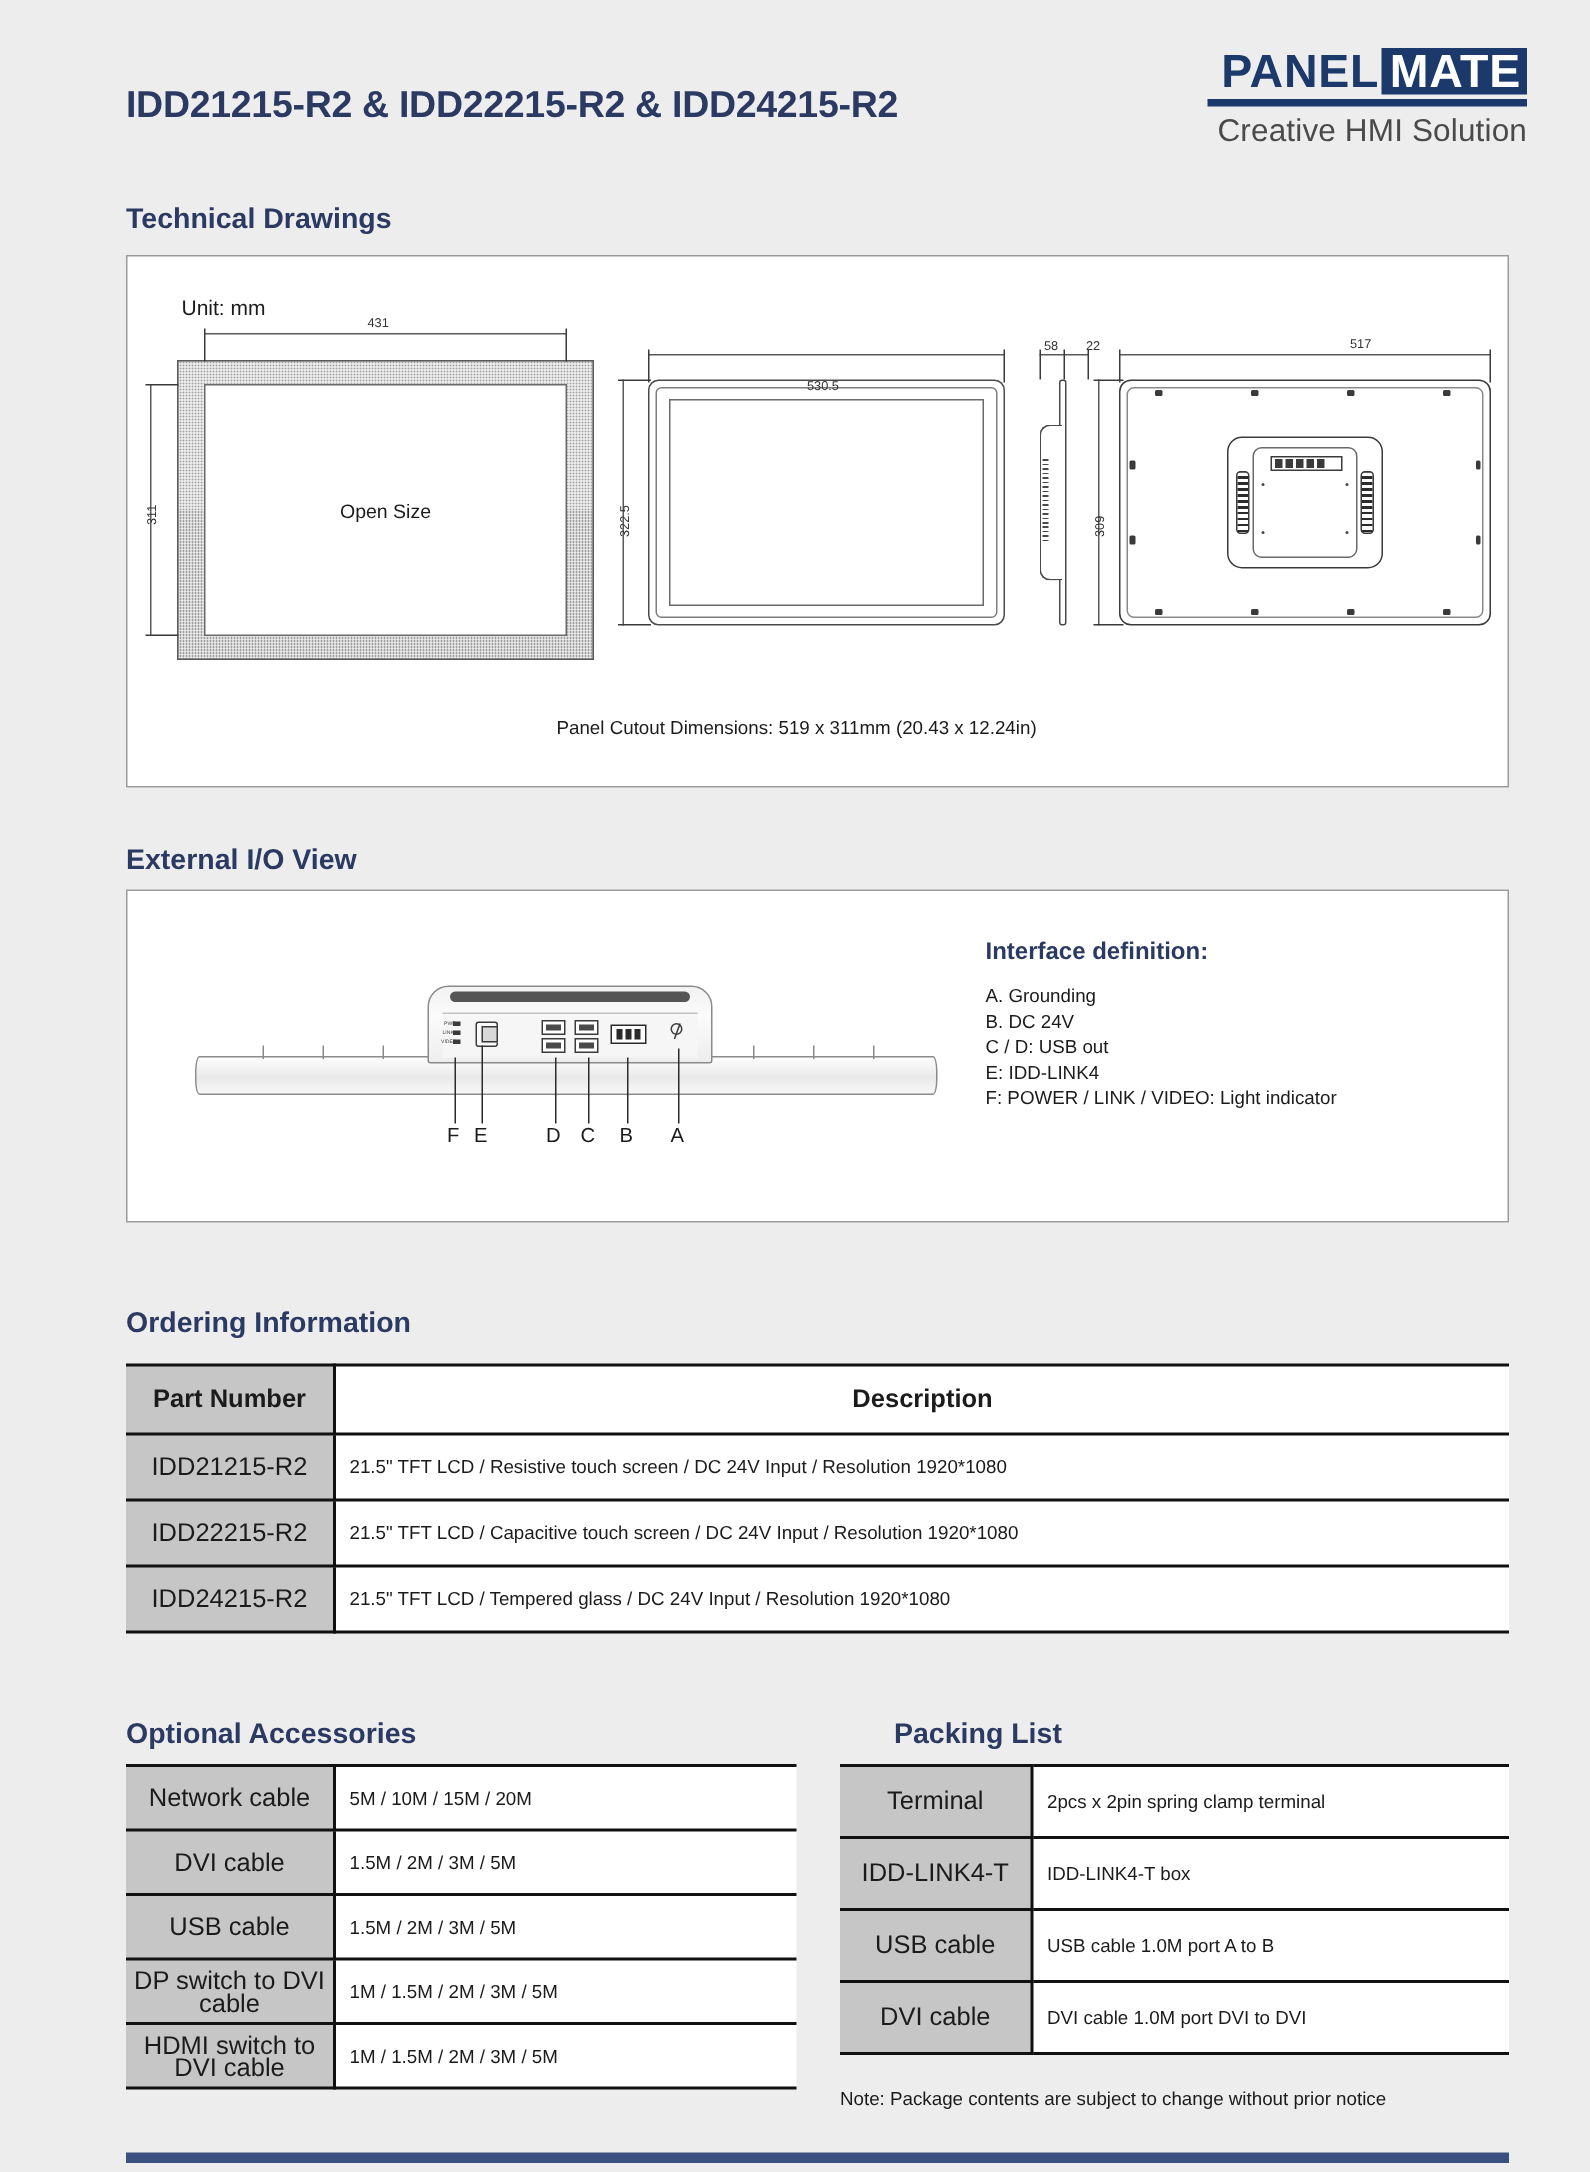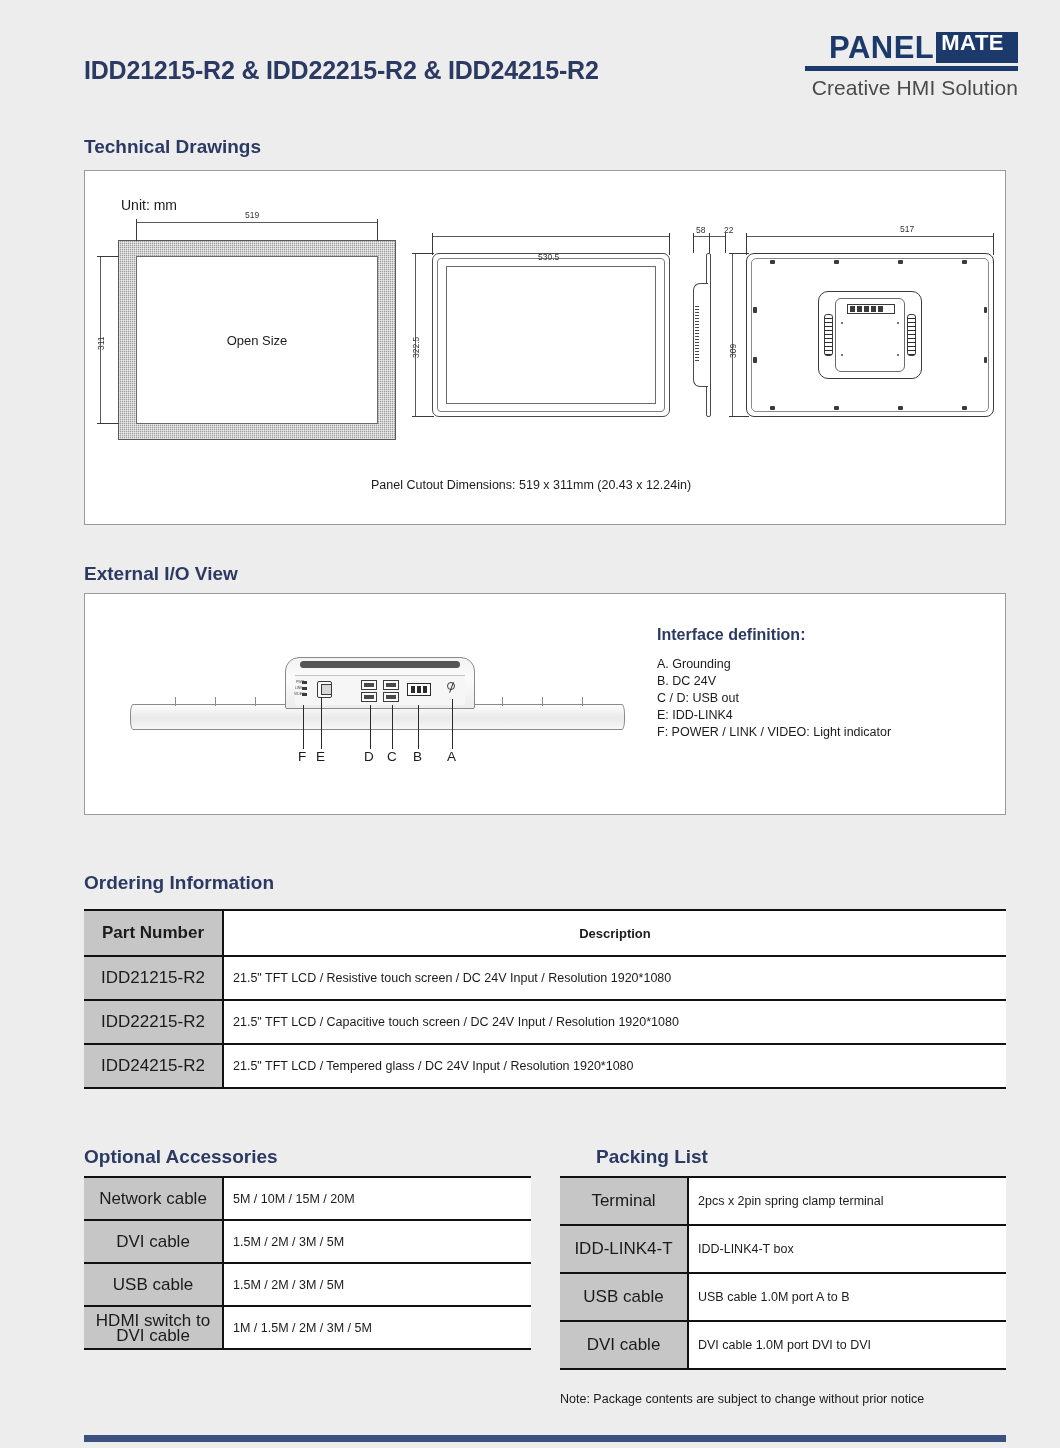--- a/index.html
+++ b/index.html
@@ -25,22 +25,22 @@
   .logo { position: absolute; right: 42px; top: 32px; text-align: right; }
   .logo-mark {
     display: flex; align-items: stretch; justify-content: flex-end;
     line-height: 1;
   }
   .logo-panel {
     font-size: 31px; font-weight: bold; letter-spacing: 0.5px;
     color: #1b3a6b; padding-right: 2px;
   }
   .logo-mate {
-    font-size: 22px; font-weight: bold; letter-spacing: 0.5px;
-    color: #ffffff; background: #1b3a6b; padding: 0 14px 0 5px;
+    font-size: 31px; font-weight: bold; letter-spacing: 0.5px;
+    color: #ffffff; background: #1b3a6b; padding: 0 4px 0 5px;
   }
   .logo-bar {
     height: 5px; background: #1b3a6b; margin-top: 3px;
     width: 213px; margin-left: auto;
   }
   .logo-tag {
     font-size: 21px; color: #4a4a4a; margin-top: 5px; letter-spacing: 0.1px;
   }
 
   
@@ -220,21 +220,21 @@
   .tbl .lab {
     background: #c6c6c6; text-align: center; font-size: 17px;
     border-right: 2.5px solid #111; color: #1b1b1b;
   }
   .tbl .val { background: #fff; font-size: 12.5px; padding-left: 9px; color: #1b1b1b; }
 
   
   #tbl-order { left: 84px; top: 909px; width: 922px; }
   #tbl-order .lab { width: 139px; }
   #tbl-order thead .lab, #tbl-order thead .hdr { font-weight: bold; height: 46px; }
-  #tbl-order thead .hdr { background: #fff; text-align: center; font-size: 13px; }
+  #tbl-order thead .hdr { background: #fff; text-align: center; font-size: 17px; }
   #tbl-order tbody td { height: 44px; }
 
   
   #tbl-acc { left: 84px; top: 1176px; width: 447px; }
   #tbl-acc .lab { width: 139px; line-height: 15px; }
   #tbl-acc tbody td { height: 43px; margin-left: 12px; }
 
   
   #tbl-pack { left: 560px; top: 1176px; width: 446px; }
   #tbl-pack .lab { width: 128px; }
@@ -273,21 +273,21 @@
     <div class="cutout-caption">Panel Cutout Dimensions: 519 x 311mm (20.43 x 12.24in)</div>
   </div>
 
   <div class="drawing" id="dwg-open">
     <div class="frame-outer"></div>
     <div class="frame-inner">Open Size</div>
 
     <div class="lead h" style="left:18px; top:-18px; width:242px;"></div>
     <div class="tick" style="left:18px; top:-21px; width:1px; height:22px;"></div>
     <div class="tick" style="left:259px; top:-21px; width:1px; height:22px;"></div>
-    <div class="dim-txt" style="left:127px; top:-30px;">519</div>
+    <div class="dim-txt" style="left:127px; top:-30px;">431</div>
 
     <div class="lead v" style="left:-18px; top:16px; height:168px;"></div>
     <div class="tick" style="left:-21px; top:16px; width:22px; height:1px;"></div>
     <div class="tick" style="left:-21px; top:183px; width:22px; height:1px;"></div>
     <div class="dim-txt vert" style="left:-22px; top:110px;">311</div>
   </div>
 
   <div class="drawing" id="dwg-front">
     <div class="fv-outer"></div>
     <div class="fv-bezel"></div>
@@ -457,20 +457,24 @@
       </tr>
       <tr>
         <td class="lab">DVI  cable</td>
         <td class="val">1.5M / 2M / 3M / 5M</td>
       </tr>
       <tr>
         <td class="lab">USB cable</td>
         <td class="val">1.5M / 2M / 3M / 5M</td>
       </tr>
       <tr>
+        <td class="lab">DP switch to DVI cable</td>
+        <td class="val">1M / 1.5M / 2M / 3M / 5M</td>
+      </tr>
+      <tr>
         <td class="lab">HDMI switch to DVI cable</td>
         <td class="val">1M / 1.5M / 2M / 3M / 5M</td>
       </tr>
     </tbody>
   </table>
 
   <div class="sec-h" style="left:560px; top:1146px;margin-left:36px;">Packing List</div>
 
   <table class="tbl" id="tbl-pack">
     <tbody>

